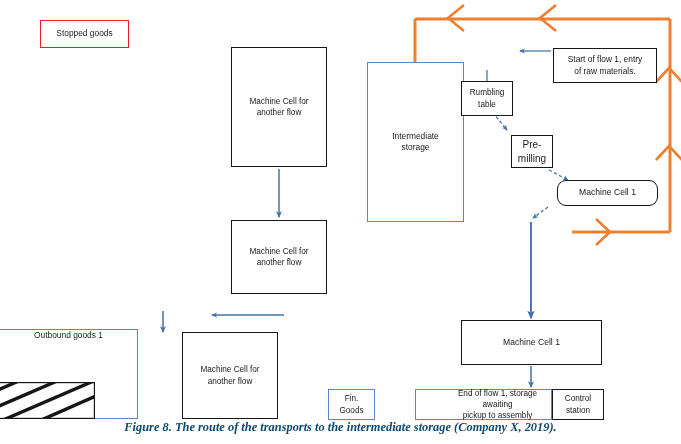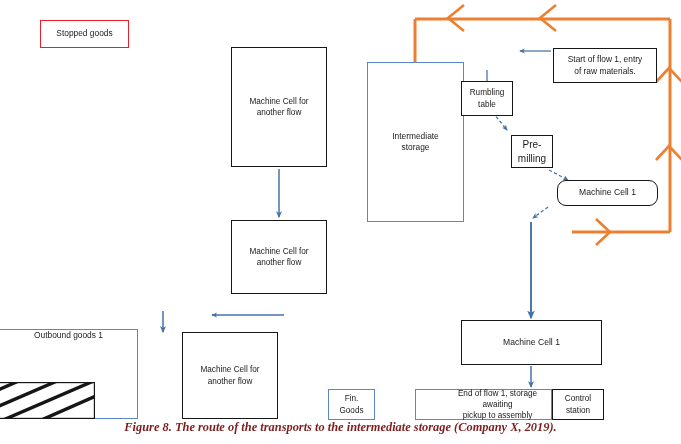--- a/index.html
+++ b/index.html
@@ -46,21 +46,21 @@
   .caption {
     position: absolute;
     left: 0;
     top: 420px;
     width: 681px;
     text-align: center;
     font-family: "Liberation Serif", serif;
     font-style: italic;
     font-weight: bold;
     font-size: 12.4px;
-    color: #7f1d1d;
+    color: #0c4a6e;
     z-index: 5;
   }
   .hatch-box {
     position: absolute;
     z-index: 4;
     overflow: hidden;
   }
 </style>
 </head>
 <body>

